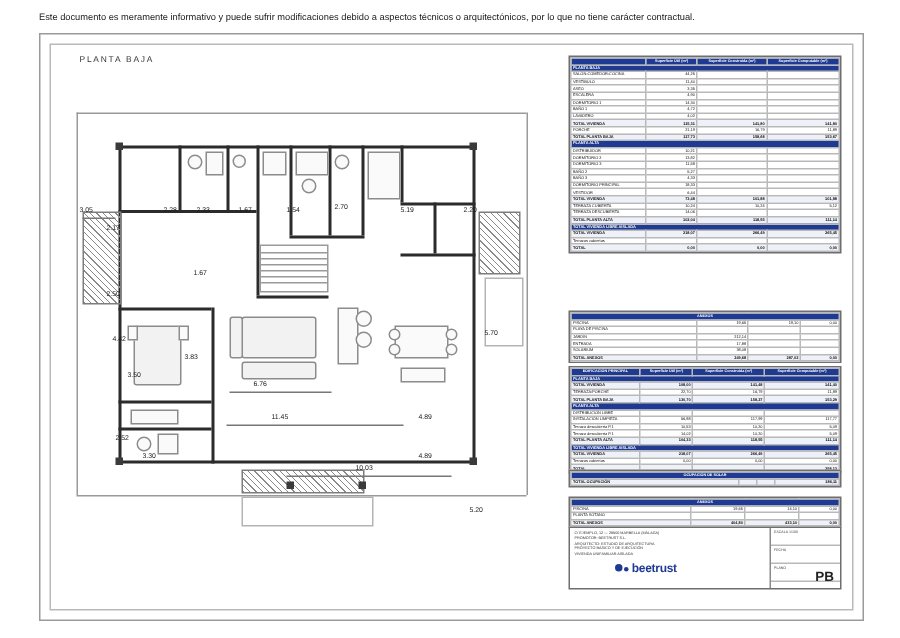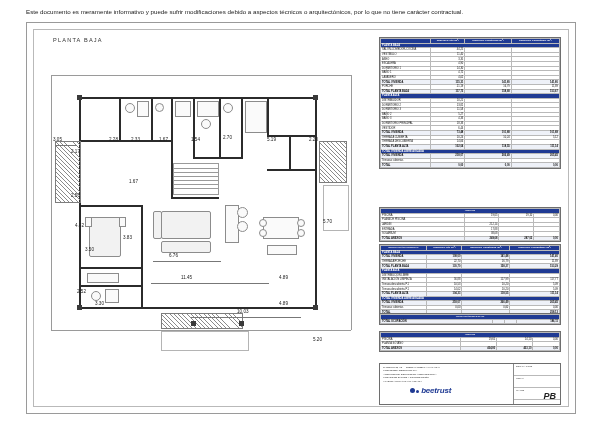--- a/index.html
+++ b/index.html
@@ -559,21 +559,21 @@
             <tr class="tot">
               <td class="lbl">TOTAL ANEXOS</td>
               <td class="num">404,80</td>
               <td class="num">433,10</td>
               <td class="num">0,00</td>
             </tr>
           </tbody>
       </table>
     </div>
 
-    <div class="cartouche" style="top:340px;height:40px;font-style:italic;">
+    <div class="cartouche" style="top:328px;height:40px;">
       <div class="cart-text">
         <div>C/ EJEMPLO, 12 — 29600 MARBELLA (MÁLAGA)</div>
         <div>PROMOTOR: BEETRUST S.L.</div>
         <div>ARQUITECTO: ESTUDIO DE ARQUITECTURA</div>
         <div>PROYECTO BÁSICO Y DE EJECUCIÓN</div>
         <div>VIVIENDA UNIFAMILIAR AISLADA</div>
       </div>
 
       <div class="logo" style="top:22px;left:30px;">
         <span class="mark">

